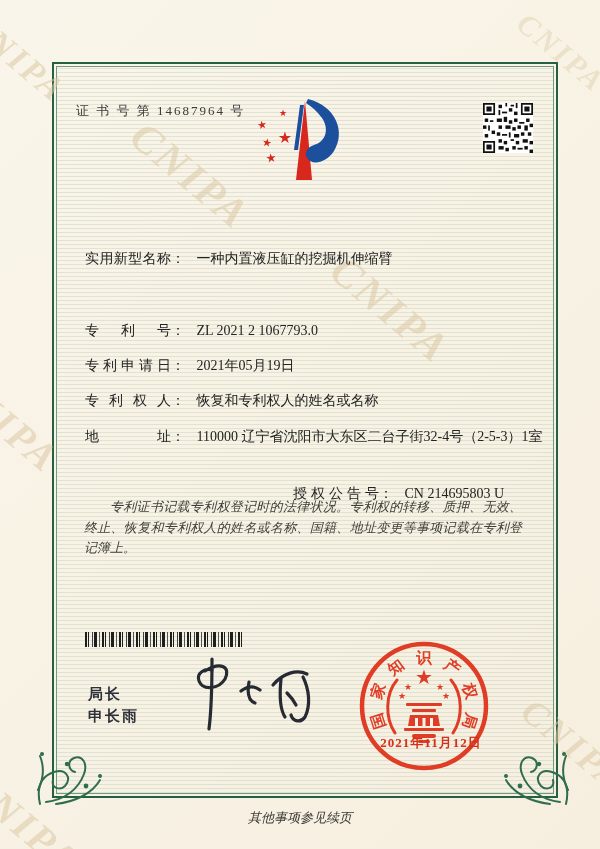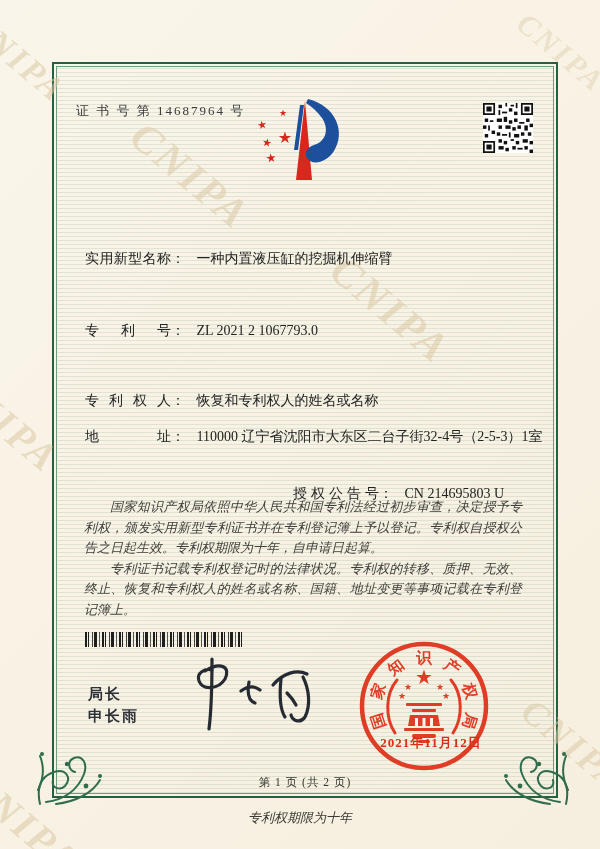--- a/index.html
+++ b/index.html
@@ -179,37 +179,40 @@
 
 
   <div class="row" style="top:249px;">
     <span class="f-label">实用新型名称</span><span class="f-colon">：</span>
     <span class="f-value">一种内置液压缸的挖掘机伸缩臂</span>
   </div>
   <div class="row" style="top:321px;">
     <span class="f-label">专利号</span><span class="f-colon">：</span>
     <span class="f-value">ZL 2021 2 1067793.0</span>
   </div>
+  <div class="row" style="top:356px;">
+    <span class="f-label">专利申请日</span><span class="f-colon">：</span>
+    <span class="f-value">2021年05月19日</span>
+  </div>
   <div class="row" style="top:391px;">
     <span class="f-label">专利权人</span><span class="f-colon">：</span>
     <span class="f-value">恢复和专利权人的姓名或名称</span>
   </div>
   <div class="row" style="top:427px;">
     <span class="f-label">地址</span><span class="f-colon">：</span>
     <span class="f-value">110000 辽宁省沈阳市大东区二台子街32-4号（2-5-3）1室</span>
   </div>
   <div class="row" style="top:468px;width:460px;">
     <span class="pair2">
       <span class="f-label">授权公告号</span><span class="f-colon">：</span>
       <span class="f-value">CN 214695803 U</span>
     </span>
   </div>
 
   <div class="abs body-text">
-    <p>国家知识产权局依照中华人民共和国专利法经过初步审查，决定授予专利权，颁发实用新型专利证书并在专利登记簿上予以登记。专利权自授权公告之日起生效。专利权期限为十年，自申请日起算。</p>
     <p>专利证书记载专利权登记时的法律状况。专利权的转移、质押、无效、终止、恢复和专利权人的姓名或名称、国籍、地址变更等事项记载在专利登记簿上。</p>
   </div>
 
   <div class="abs barcode"></div>
 
   <div class="abs director">
     <div>局长</div>
     <div>申长雨</div>
   </div>
 
@@ -257,16 +260,15 @@
       <rect x="70.5" y="82" width="3" height="8"></rect>
       <rect x="78" y="82" width="3" height="8"></rect>
     </g>
     <g fill="none" stroke="#e0361f" stroke-width="3" stroke-linecap="round">
       <path d="M43,97 C33,82 33,58 45,44"></path>
       <path d="M101,97 C111,82 111,58 99,44"></path>
     </g>
   </svg>
   <div class="abs seal-date">2021年11月12日</div>
 
-  <div class="abs page-num">第 1 页 (共 2 页)</div>
-  <div class="abs cont-note">专利权期限为十年</div>
+  <div class="abs cont-note">其他事项参见续页</div>
 
 </div>
 
 </body></html>

